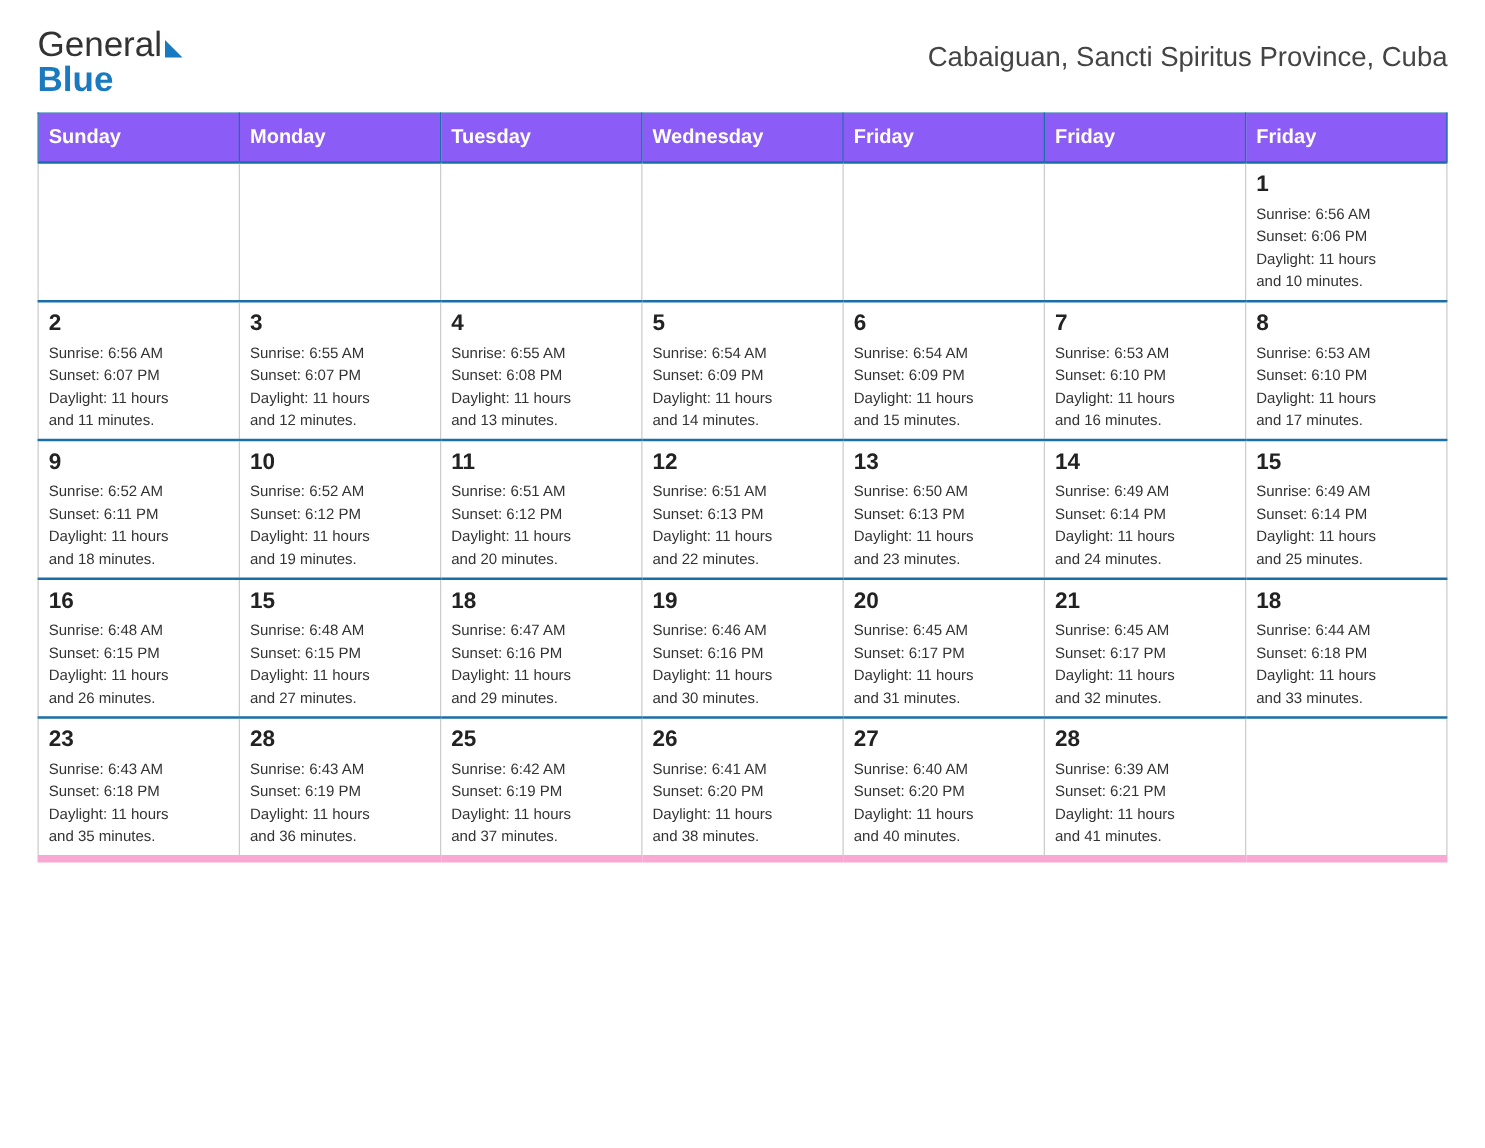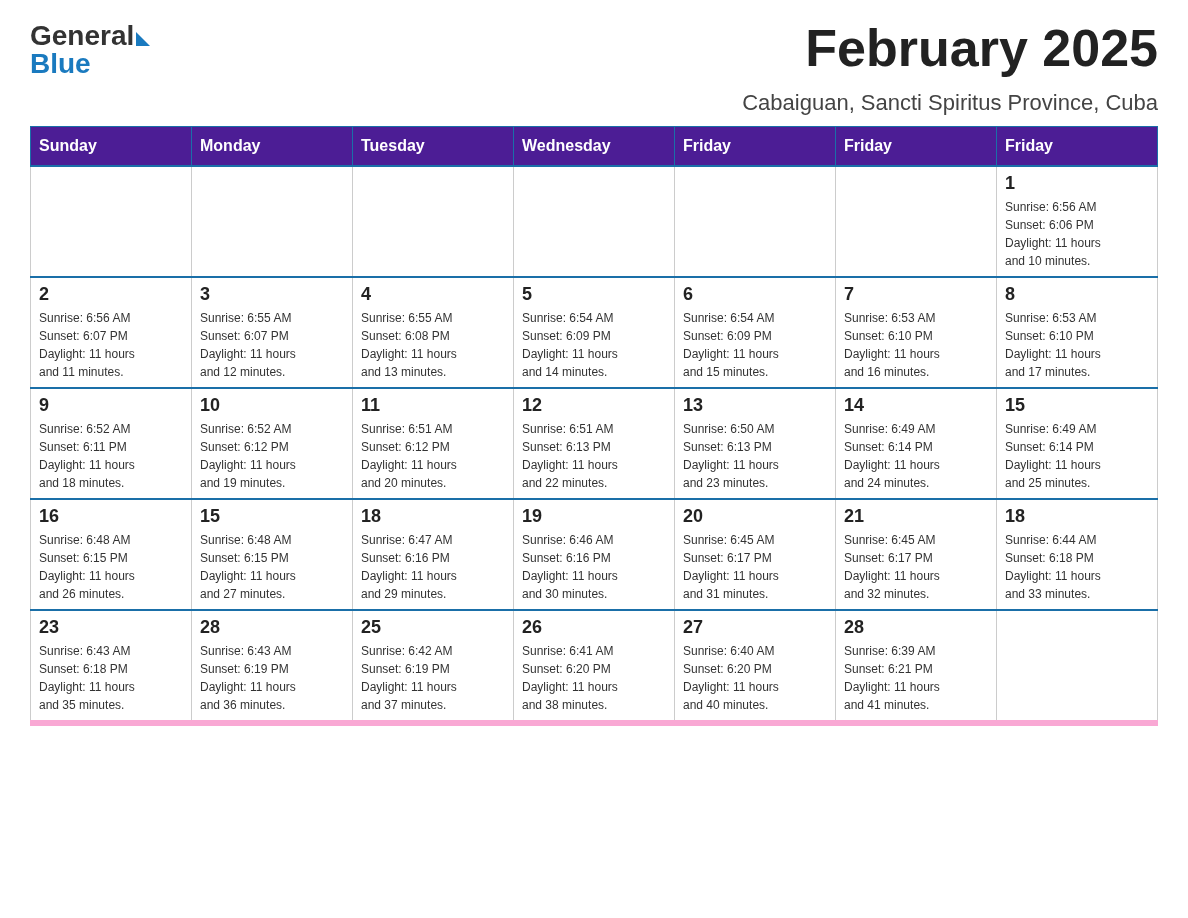--- a/index.html
+++ b/index.html
@@ -16,21 +16,21 @@
       align-items: flex-start;
       margin-bottom: 10px;
     }
     .logo {
       display: flex;
       align-items: center;
       gap: 0px;
     }
     .logo-text-general {
       font-size: 28px;
-      font-weight: bold;
+      font-weight: normal;
       color: #333;
     }
     .logo-arrow {
       width: 0;
       height: 0;
       border-left: 14px solid #1a7abf;
       border-top: 14px solid transparent;
       border-bottom: 0px solid transparent;
       display: inline-block;
       margin-left: 2px;
@@ -59,21 +59,21 @@
       font-size: 22px;
       color: #444;
       margin-top: 13px;
     }
     .calendar {
       width: 100%;
       border-collapse: collapse;
       border: 1px solid #ccc;
     }
     .calendar th {
-      background-color: #4c1d95;
+      background-color: #8b5cf6;
       color: #fff;
       font-size: 16px;
       font-weight: bold;
       padding: 10px 8px;
       text-align: left;
       border: 1px solid #1a6fa8;
     }
     .calendar td {
       border: 1px solid #ccc;
       vertical-align: top;
@@ -111,21 +111,20 @@
   <div class="logo">
     <div>
       <div style="display:flex;align-items:center;">
         <span class="logo-text-general">General</span>
         <span class="logo-arrow"></span>
       </div>
       <span class="logo-text-blue">Blue</span>
     </div>
   </div>
   <div class="logo-right">
-    <span class="title">February 2025</span>
     <span class="subtitle">Cabaiguan, Sancti Spiritus Province, Cuba</span>
   </div>
 </div>
 
 <table class="calendar">
   <thead>
     <tr>
     <th>Sunday</th>
         <th>Monday</th>
         <th>Tuesday</th>

